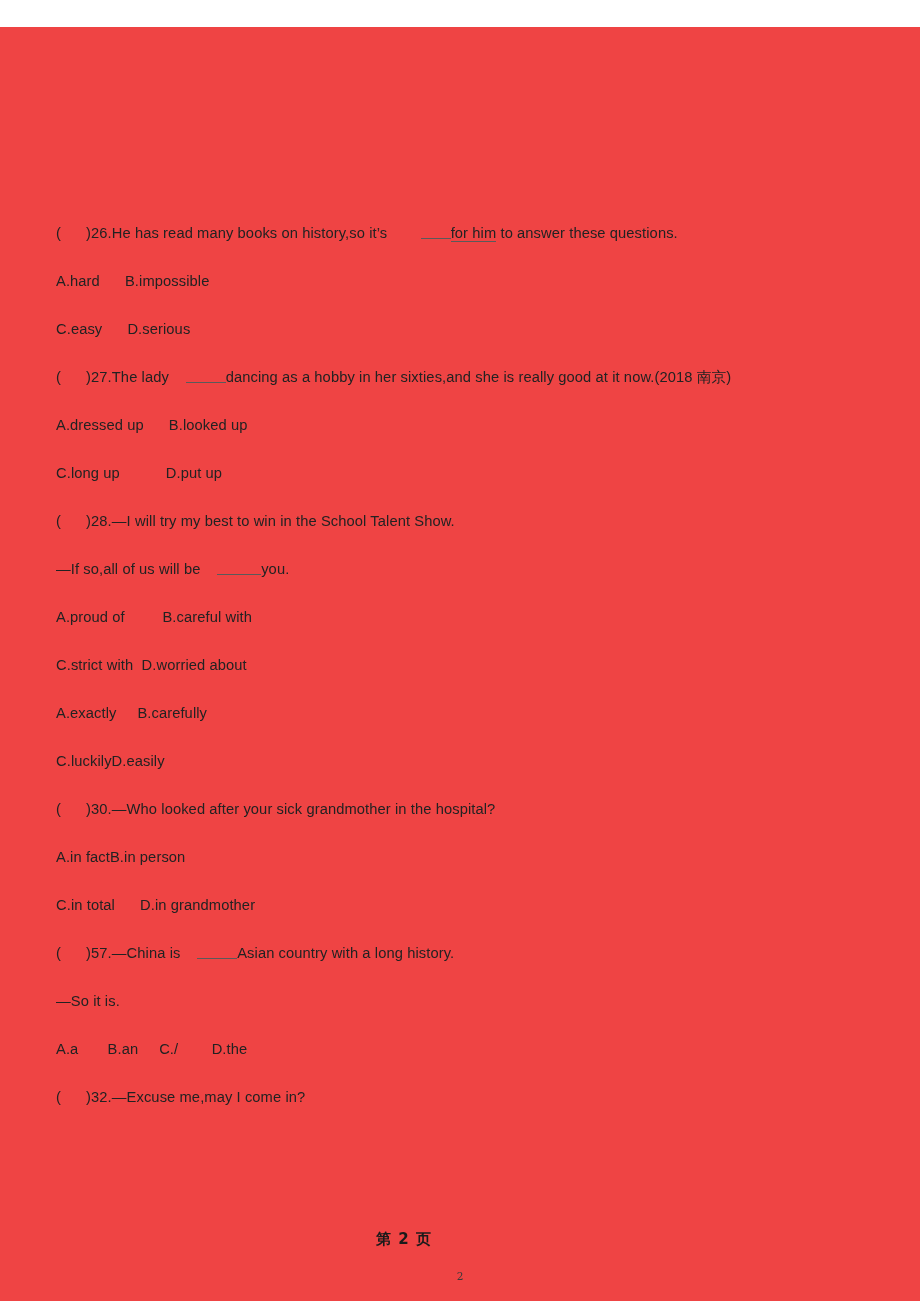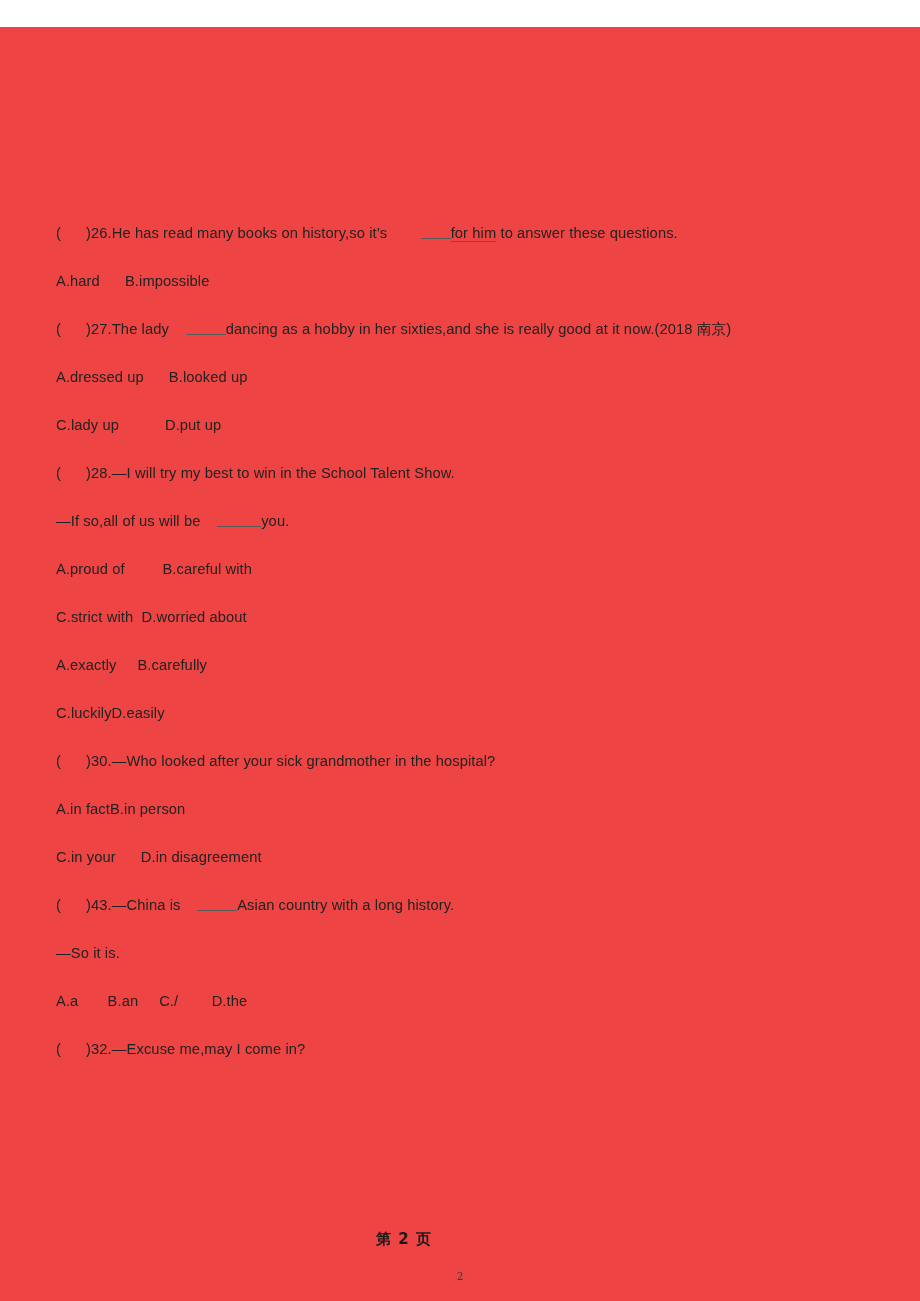--- a/index.html
+++ b/index.html
@@ -89,38 +89,39 @@
 </style>
 </head>
 <body>
 
 <div class="page">
 
   <div class="content">
 
     <div class="line"><span>(</span><span>      </span><span>)26.He has read many books on history,so it’s</span><span>        </span><span class="blank w26"></span><span class="underlined">for him</span><span> to answer these questions.</span></div>
     <div class="line">A.hard      B.impossible</div>
+    <div class="line">C.easy      D.serious</div>
 
     <div class="line"><span>(</span><span>      </span><span>)27.The lady</span><span>    </span><span class="blank w27"></span><span>dancing as a hobby in her sixties,and she is really good at it now.(2018 南京)</span></div>
     <div class="line">A.dressed up      B.looked up</div>
-    <div class="line">C.lady up           D.put up</div>
+    <div class="line">C.long up           D.put up</div>
 
     <div class="line"><span>(</span><span>      </span><span>)28.—I will try my best to win in the School Talent Show.</span></div>
     <div class="line"><span>—If so,all of us will be</span><span>    </span><span class="blank w28"></span><span>you.</span></div>
     <div class="line">A.proud of         B.careful with</div>
     <div class="line">C.strict with  D.worried about</div>
 
     <div class="line">A.exactly     B.carefully</div>
     <div class="line">C.luckilyD.easily</div>
 
     <div class="line"><span>(</span><span>      </span><span>)30.—Who looked after your sick grandmother in the hospital?</span></div>
     <div class="line">A.in factB.in person</div>
-    <div class="line">C.in your      D.in disagreement</div>
+    <div class="line">C.in total      D.in grandmother</div>
 
-    <div class="line"><span>(</span><span>      </span><span>)43.—China is</span><span>    </span><span class="blank w31"></span><span>Asian country with a long history.</span></div>
+    <div class="line"><span>(</span><span>      </span><span>)57.—China is</span><span>    </span><span class="blank w31"></span><span>Asian country with a long history.</span></div>
     <div class="line">—So it is.</div>
     <div class="line">A.a       B.an     C./        D.the</div>
 
     <div class="line"><span>(</span><span>      </span><span>)32.—Excuse me,may I come in?</span></div>
 
   </div>
 
   <div class="footer-main">第 2 页</div>
   <div class="footer-num">2</div>
 

